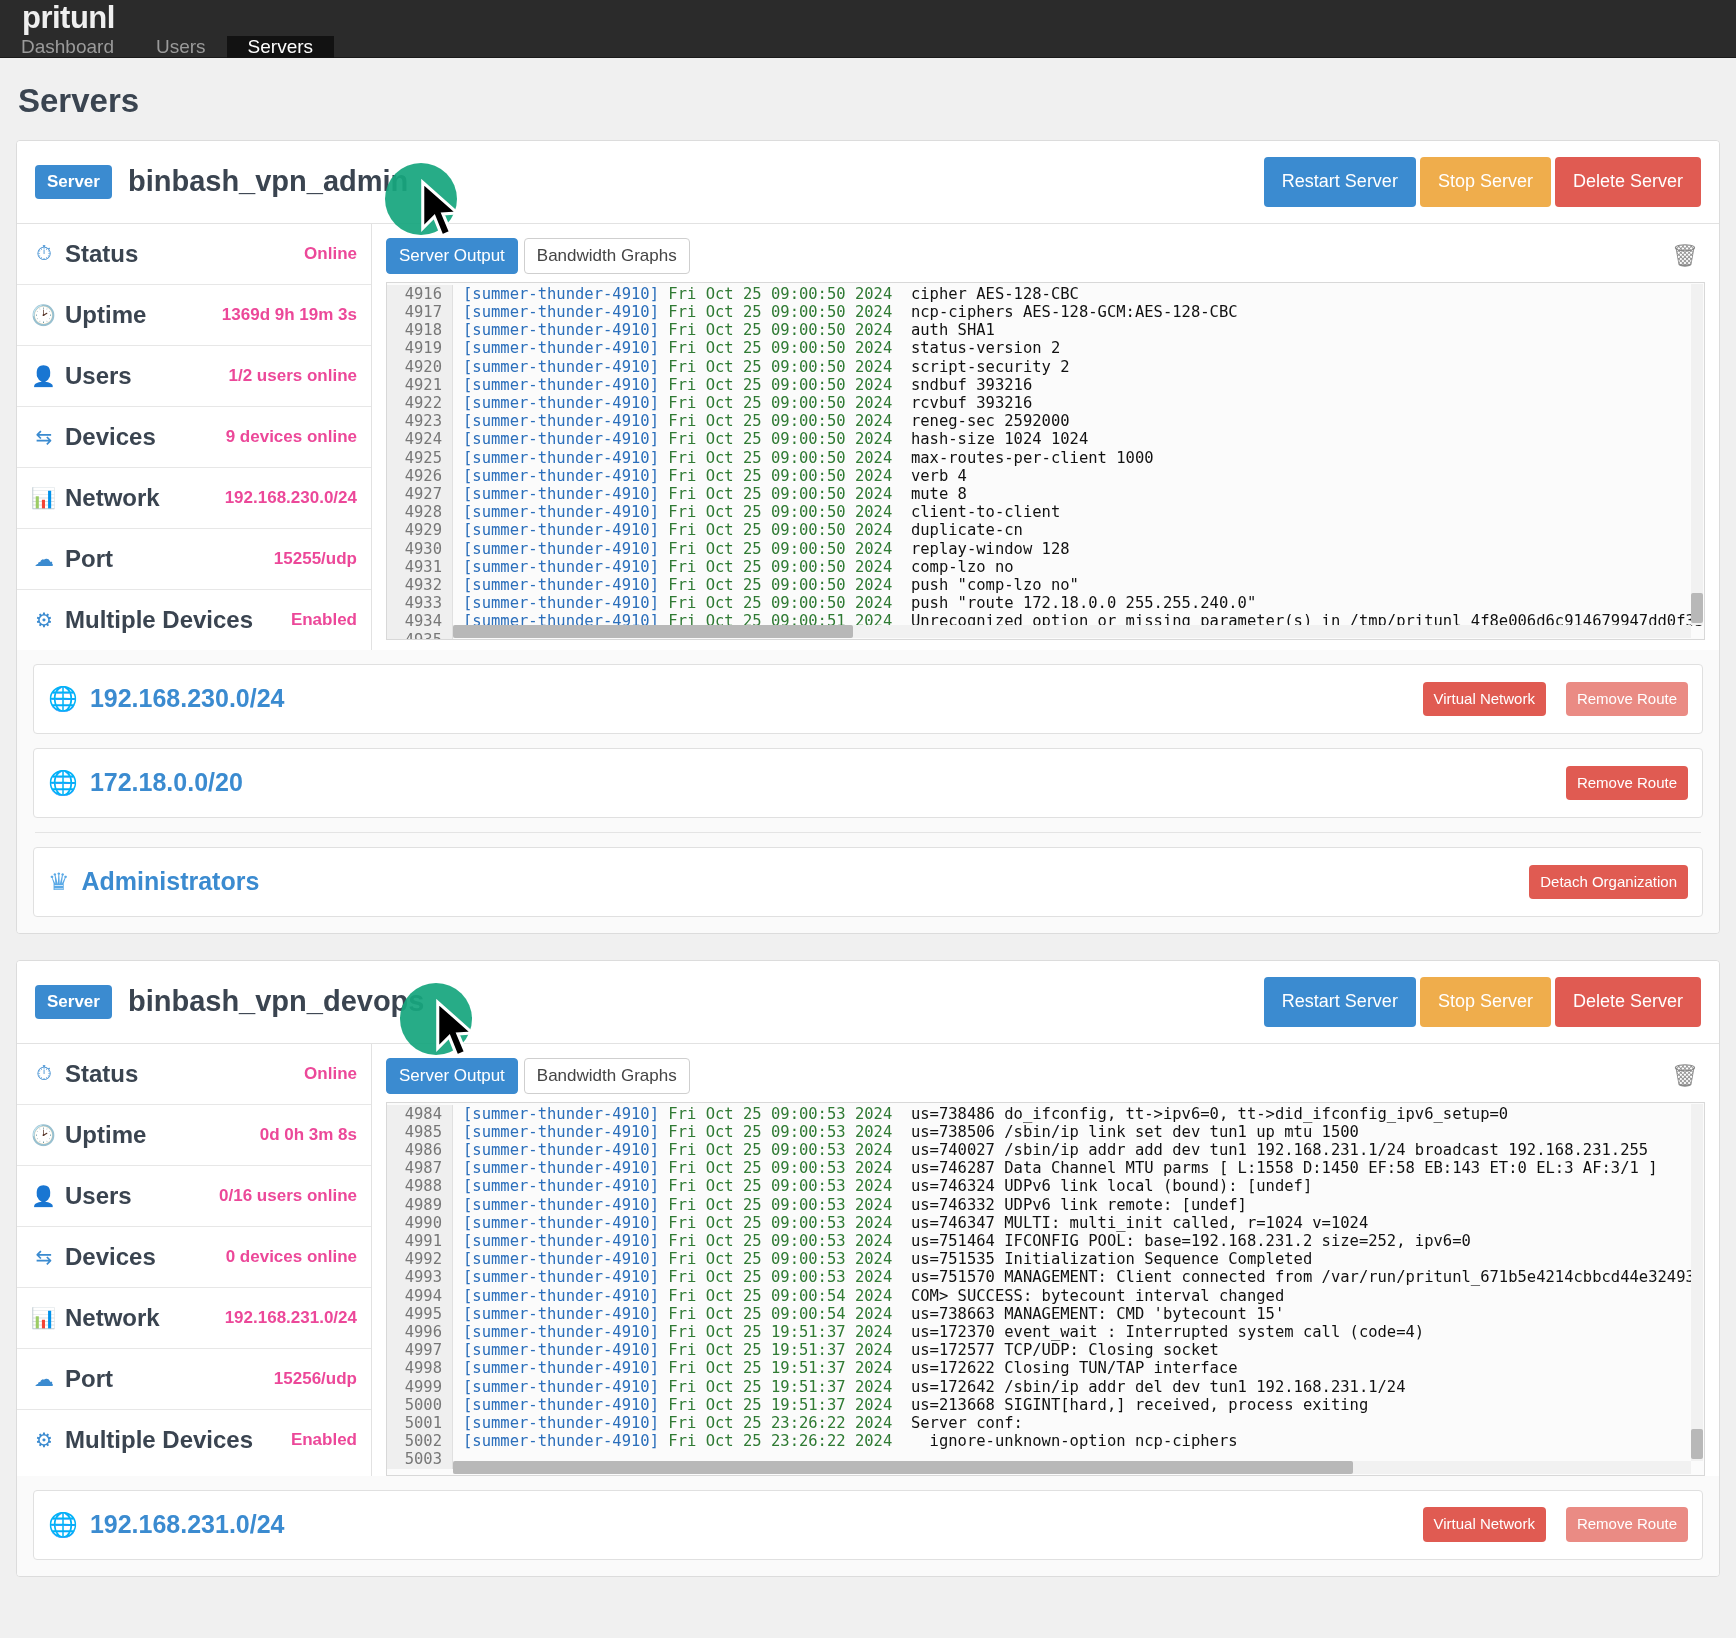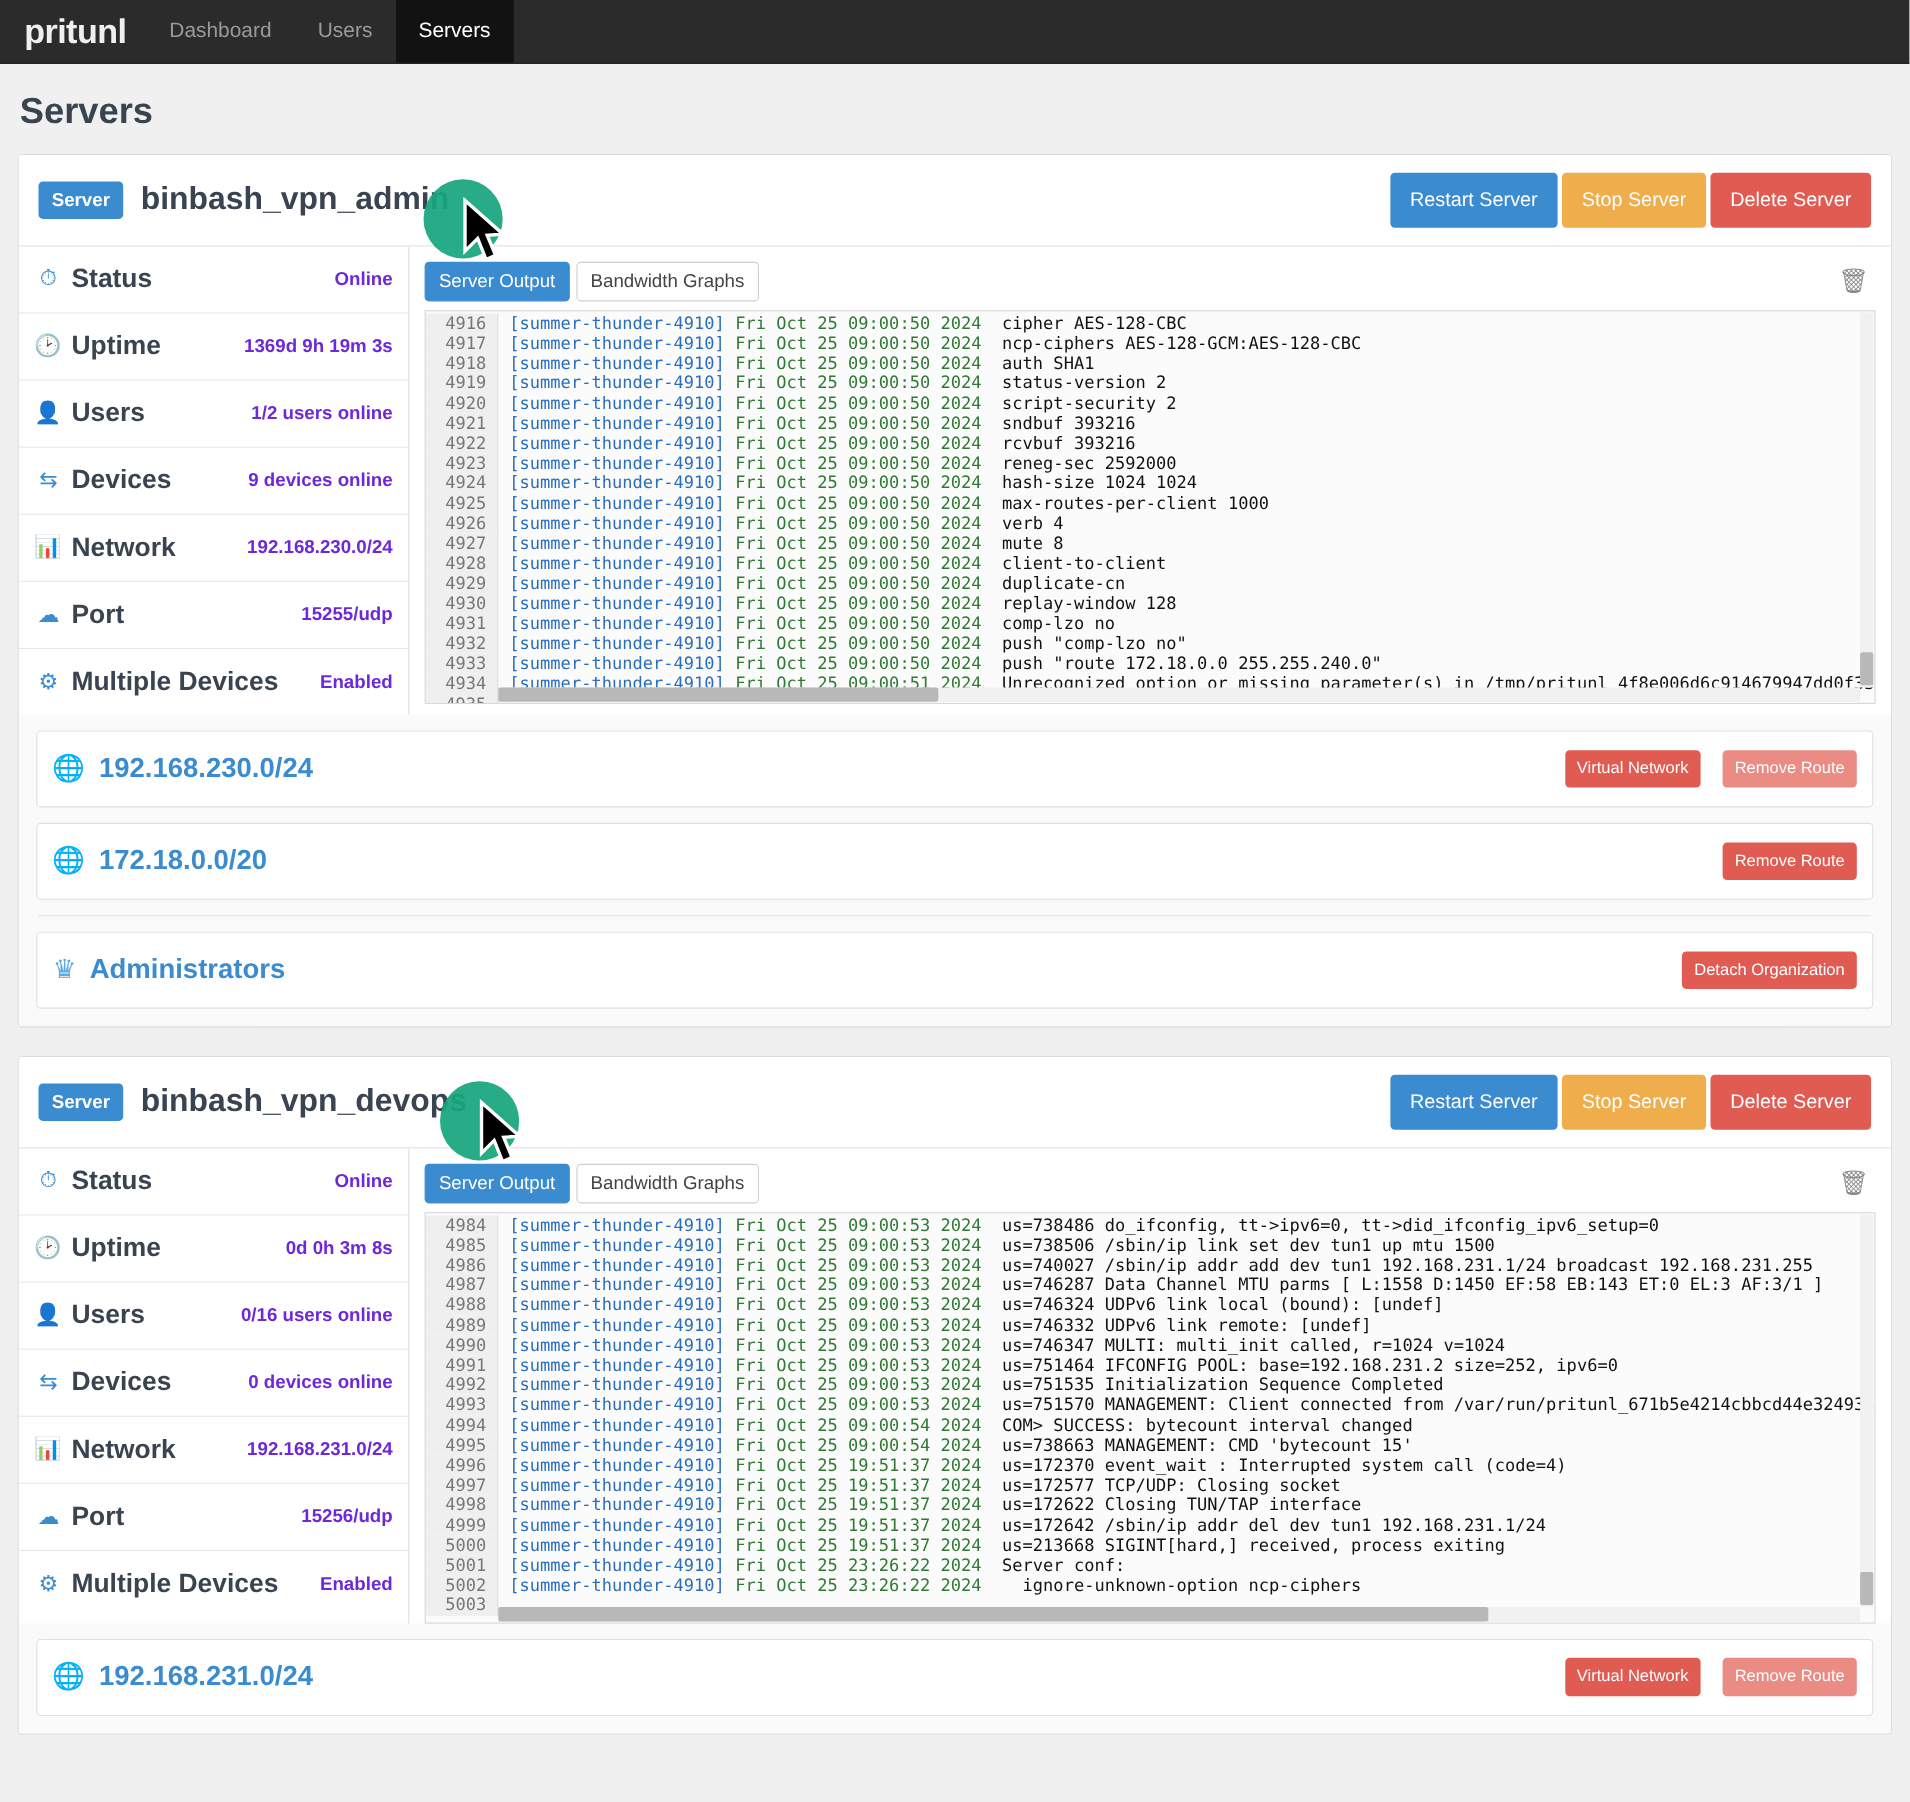--- a/index.html
+++ b/index.html
@@ -11,20 +11,21 @@
     -webkit-font-smoothing: antialiased;
   }
 
   
   .navbar {
     height: 58px;
     background: #2b2b2b;
     display: flex;
     align-items: stretch;
     border-bottom: 1px solid #1a1a1a;
+    flex-direction: column;
   }
   .brand {
     color: #efefef;
     font-size: 31px;
     font-weight: 700;
     letter-spacing: -0.5px;
     display: flex; align-items: center;
     padding: 0 18px 0 22px;
   }
   .nav-links { display: flex; align-items: stretch; }
@@ -92,21 +93,21 @@
   .stats { width: 355px; border-right: 1px solid #e2e2e2; }
   .stat-row {
     display:flex; align-items:center;
     padding: 16px 14px;
     border-bottom: 1px solid #e7e7e7;
     min-height: 59px;
   }
   .stat-row:last-child { border-bottom: none; }
   .stat-icon { width: 26px; color:#3b8bd0; font-size: 20px; display:flex; align-items:center; justify-content:center; margin-right: 8px; }
   .stat-label { font-size: 24px; font-weight:700; color:#3a4450; }
-  .stat-value { margin-left:auto; font-size: 17px; font-weight:700; color:#6d28d9; white-space: nowrap; }
+  .stat-value { margin-left:auto; font-size: 17px; font-weight:700; color:#ec4899; white-space: nowrap; }
 
   
   .output { flex:1; padding: 14px 14px 0 14px; position: relative; min-width: 0; }
   .tabs { display:flex; align-items:center; gap: 6px; margin-bottom: 8px; position: relative; }
   .tab {
     font-size: 17px; padding: 7px 12px;
     border:1px solid #cfcfcf; border-radius:4px;
     background:#fff; color:#444; cursor:pointer;
   }
   .tab.active { background:#3b8bd0; border-color:#3b8bd0; color:#fff; }

